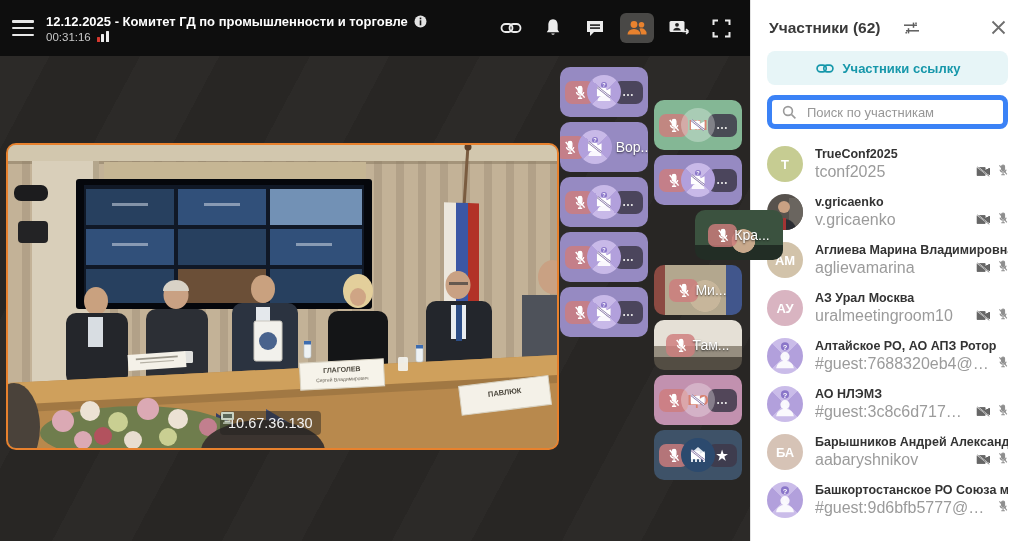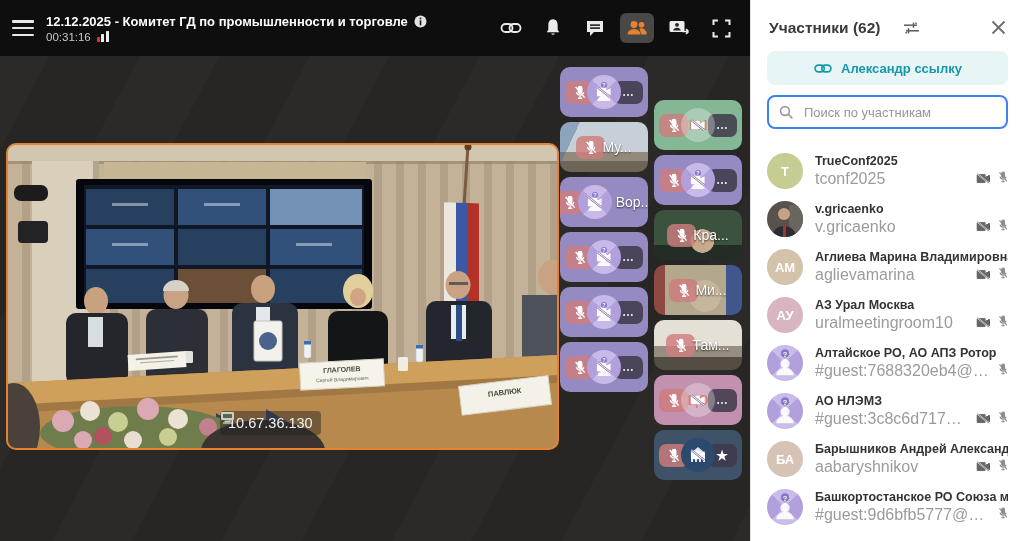--- a/index.html
+++ b/index.html
@@ -52,36 +52,36 @@
   .tav.ini .txt{font-size:14px;font-weight:bold;color:#d9826f;}
   .tav.emb{background:#2c4a6e;}
   .tlabel{color:#fff;font-size:14px;margin-left:4px;text-shadow:0 1px 2px rgba(0,0,0,.75);white-space:nowrap;z-index:2;}
   
   .v-office{background:linear-gradient(115deg,rgba(70,110,160,.45) 0 18%,transparent 18%),
             linear-gradient(180deg,#c7d0d6 0 60%,#948a7c 60% 78%,#6e6457 78%);}
   .v-meeting{background:linear-gradient(180deg,#33312e 0 28%,#c7b294 28% 66%,#6e5840 66%);}
   .v-desk{background:radial-gradient(circle at 48% 42%,#c8a98c 0 14%,transparent 15%),
           linear-gradient(90deg,#b5ae9f 0 18%,#d8d0c2 18% 70%,#393630 70%);}
   .v-greenwall{background:radial-gradient(circle at 55% 62%,#c8a98c 0 20%,transparent 21%),
-          linear-gradient(180deg,#3b523f 0 70%,#222d25 70%);}
+          linear-gradient(180deg,#3b523f 0 70%,#222d25 70%);margin-left:41px;}
   .v-flags{background:radial-gradient(circle at 58% 62%,#c7b69b 0 26%,transparent 27%),
           linear-gradient(90deg,#8c4a42 0 13%,#b3a78e 13% 82%,#41568c 82%);}
   .v-hall{background:linear-gradient(180deg,#e5e0d6 0 52%,#968e80 52% 74%,#534d43 74%);}
 
   
   .panel{width:274px;height:541px;background:#fff;border-left:1px solid #e2e2e2;box-sizing:border-box;
     display:flex;flex-direction:column;overflow:hidden;}
   .phead{display:flex;align-items:center;padding:18px 16px 10px 18px;gap:20px;}
   .ptitle{font-size:15.5px;font-weight:bold;color:#3a3a3a;white-space:nowrap;}
   .icbtn{background:none;border:none;padding:2px;cursor:pointer;display:flex;align-items:center;}
   .spacer{flex:1;}
   .copybtn{margin:4px 16px 0 16px;height:34px;border:none;border-radius:8px;background:#e7f5f7;
     color:#1697aa;font-size:13px;font-weight:bold;display:flex;align-items:center;justify-content:center;gap:8px;cursor:pointer;
     font-family:"Liberation Sans", sans-serif;}
-  .searchwrap{margin:10px 16px 12px 16px;height:34px;border:2px solid #3b82f6;border-radius:8px;
+  .searchwrap{margin:10px 16px 5px 16px;height:34px;border:5px solid #3b82f6;border-radius:8px;
     display:flex;align-items:center;padding:0 10px;gap:8px;box-sizing:border-box;}
   .searchwrap input{border:none;outline:none;flex:1;font-size:13px;color:#444;min-width:0;
     font-family:"Liberation Sans", sans-serif;}
   .searchwrap input::placeholder{color:#979797;}
   .plist{flex:1;overflow:hidden;padding-top:6px;}
   .prow{display:flex;align-items:center;gap:12px;padding:6px 16px;cursor:pointer;}
   .pav{width:36px;height:36px;border-radius:50%;flex:none;display:flex;align-items:center;justify-content:center;
     color:#fff;font-size:13px;font-weight:bold;position:relative;overflow:hidden;}
   .pav.guest{background:conic-gradient(from 45deg,#b2a0dc 0 25%,#cabce9 0 50%,#b2a0dc 0 75%,#cabce9 0);}
   .pinfo{flex:1;min-width:0;}
@@ -303,33 +303,20 @@
                 <svg width="16" height="12" viewBox="0 0 17 12">
                   <path d="M1 1.5 h9.5 v3.2 l5-2.7 v8 l-5-2.7 v3.2 H1 Z" fill="#fff"></path>
                   <path d="M1.5 .8 L15 11.4" stroke="#8a7ba8" stroke-width="2.4"></path>
                   <path d="M1.5 .8 L15 11.4" stroke="#fff" stroke-width="1"></path>
                 </svg>
               </span>
             </span>
             <span class="chip menu tail">…</span>
           </div>
         </div>
-        <div class="tile v-office">
-          <div class="trow">
-            <span class="chip mic">
-              <svg width="12" height="15" viewBox="0 0 14 17" fill="none" stroke="#fff" stroke-width="1.5">
-                <rect x="5" y="1.5" width="4.2" height="8" rx="2.1" fill="#fff"></rect>
-                <path d="M2.8 8 a4.4 4.4 0 0 0 8.6 0"></path>
-                <path d="M7.1 12.6 V15 M4.6 15.2 H9.6"></path>
-                <path d="M2 2 L12.4 14.5" stroke-width="1.7"></path>
-              </svg>
-            </span>
-            <span class="tlabel">Му...</span>
-          </div>
-        </div>
         <div class="tile k-guest">
           <div class="trow">
             <span class="chip mic">
               <svg width="12" height="15" viewBox="0 0 14 17" fill="none" stroke="#fff" stroke-width="1.5">
                 <rect x="5" y="1.5" width="4.2" height="8" rx="2.1" fill="#fff"></rect>
                 <path d="M2.8 8 a4.4 4.4 0 0 0 8.6 0"></path>
                 <path d="M7.1 12.6 V15 M4.6 15.2 H9.6"></path>
                 <path d="M2 2 L12.4 14.5" stroke-width="1.7"></path>
               </svg>
             </span>
@@ -613,21 +600,21 @@
           <path d="M1.5 1.5 L13.5 13.5 M13.5 1.5 L1.5 13.5"></path>
         </svg>
       </button>
     </div>
 
     <button class="copybtn">
       <svg width="20" height="15" viewBox="0 0 22 18" fill="none" stroke="#1697aa" stroke-width="2">
         <rect x="1.5" y="5" width="11" height="8" rx="4"></rect>
           <rect x="9.5" y="5" width="11" height="8" rx="4"></rect>
       </svg>
-      <span>Александр ссылку</span>
+      <span>Участники ссылку</span>
     </button>
 
     <div class="searchwrap">
       <svg width="15" height="15" viewBox="0 0 15 15" fill="none" stroke="#9a9a9a" stroke-width="1.6">
         <circle cx="6" cy="6" r="4.4"></circle>
           <path d="M9.4 9.4 L13.4 13.4"></path>
       </svg>
       <input type="text" placeholder="Поиск по участникам" style="">
     </div>
 

